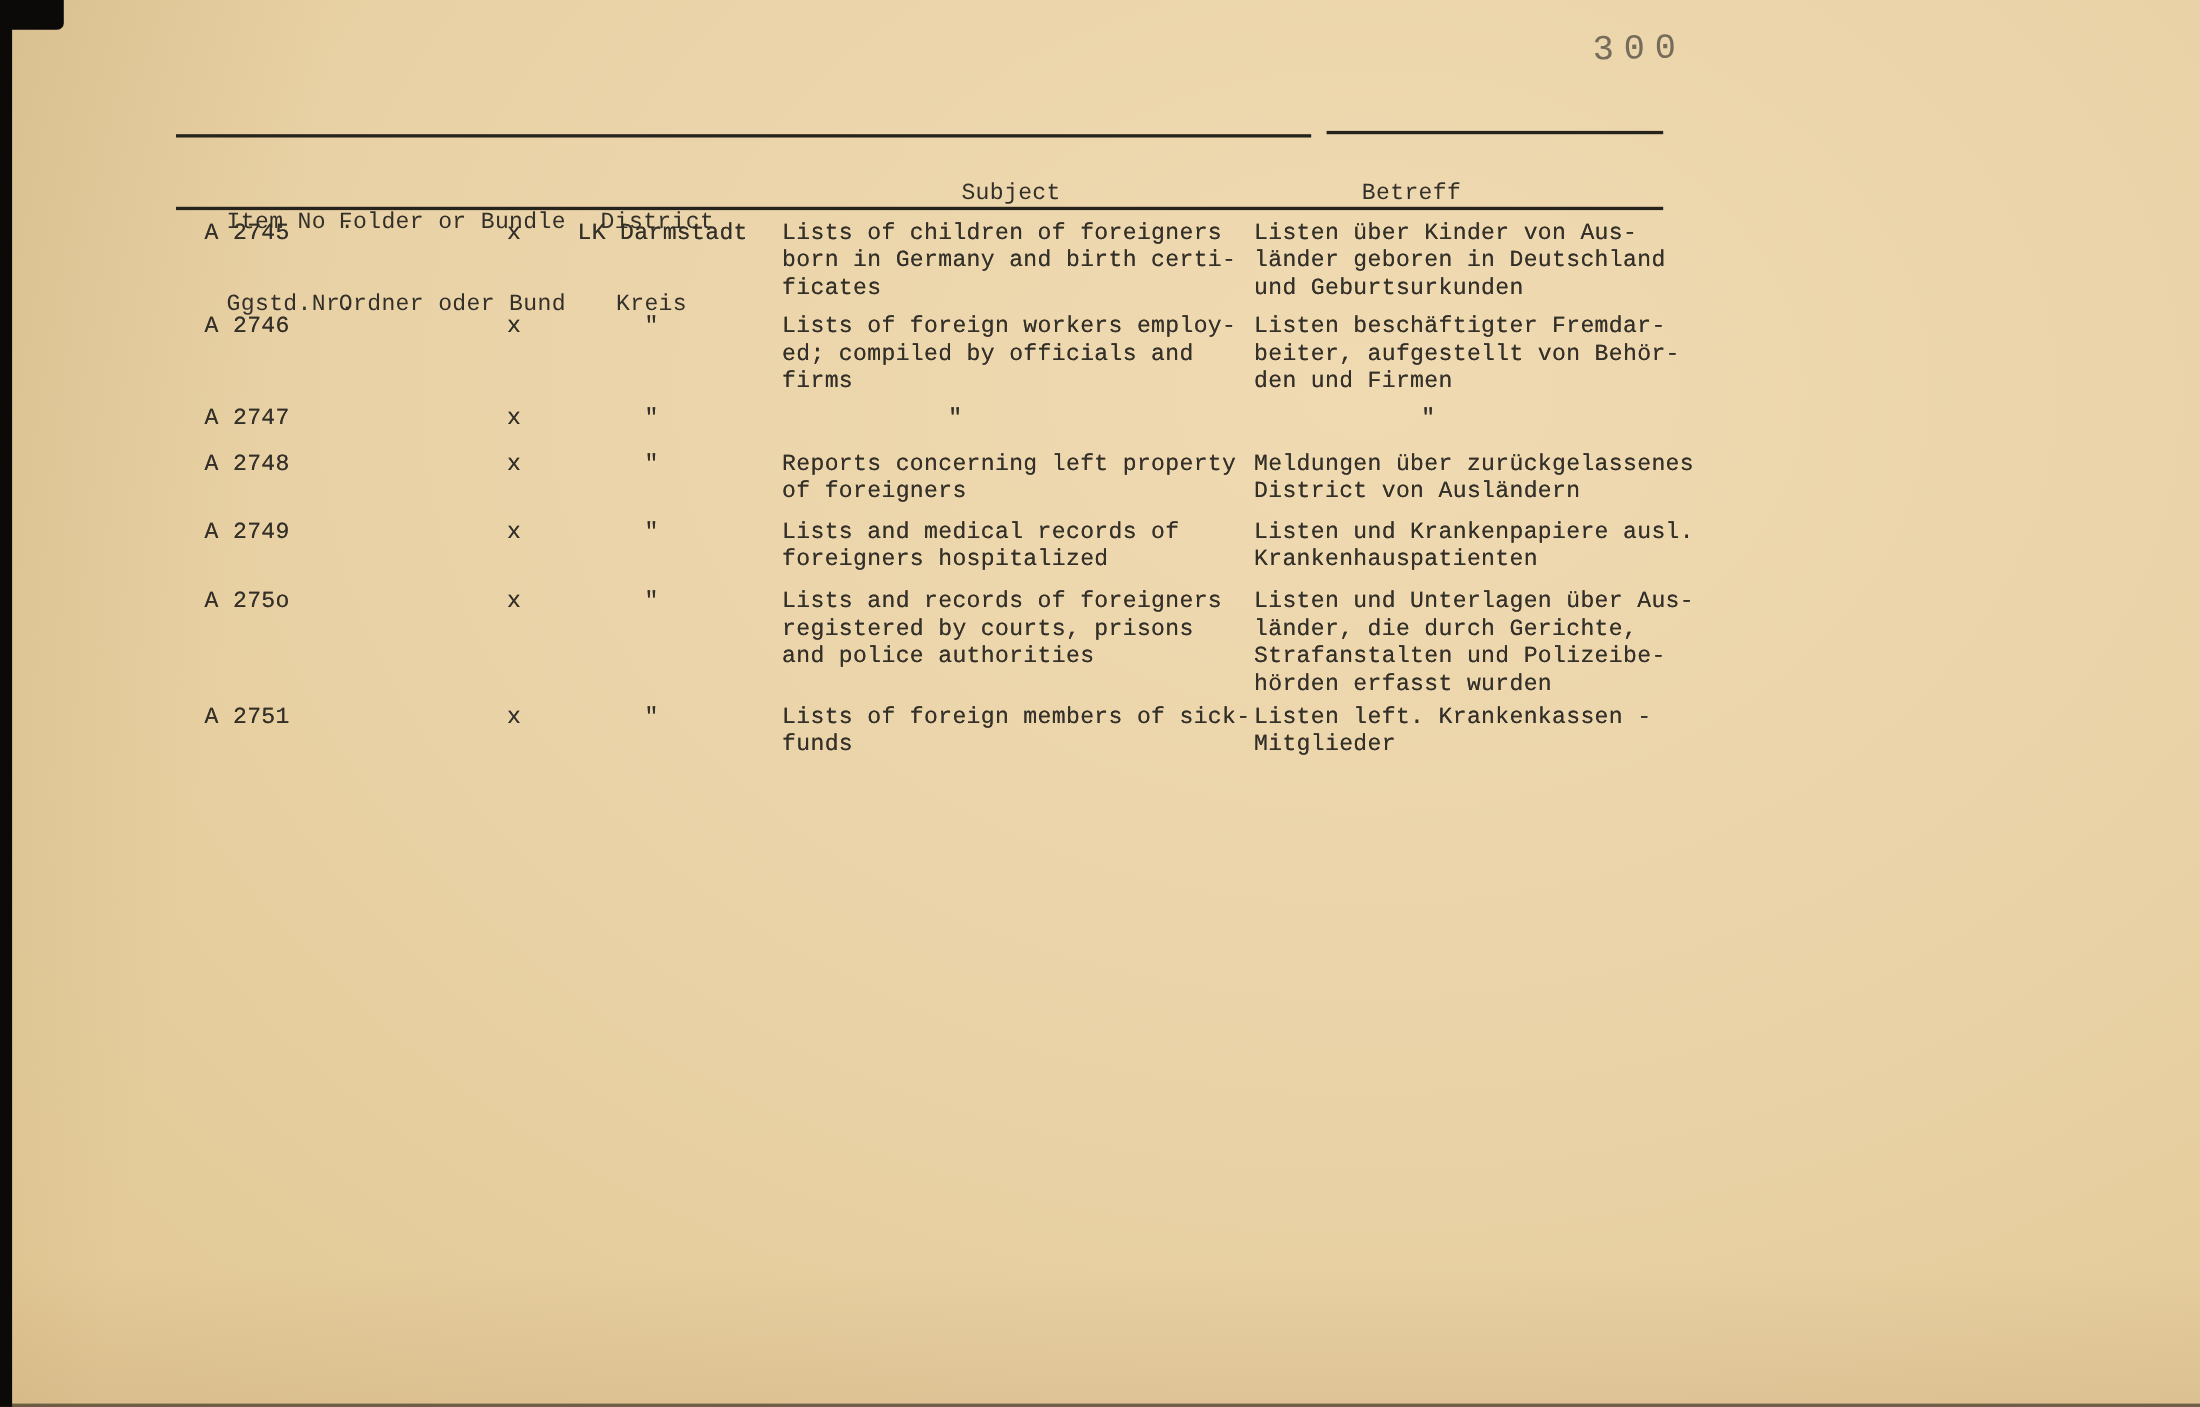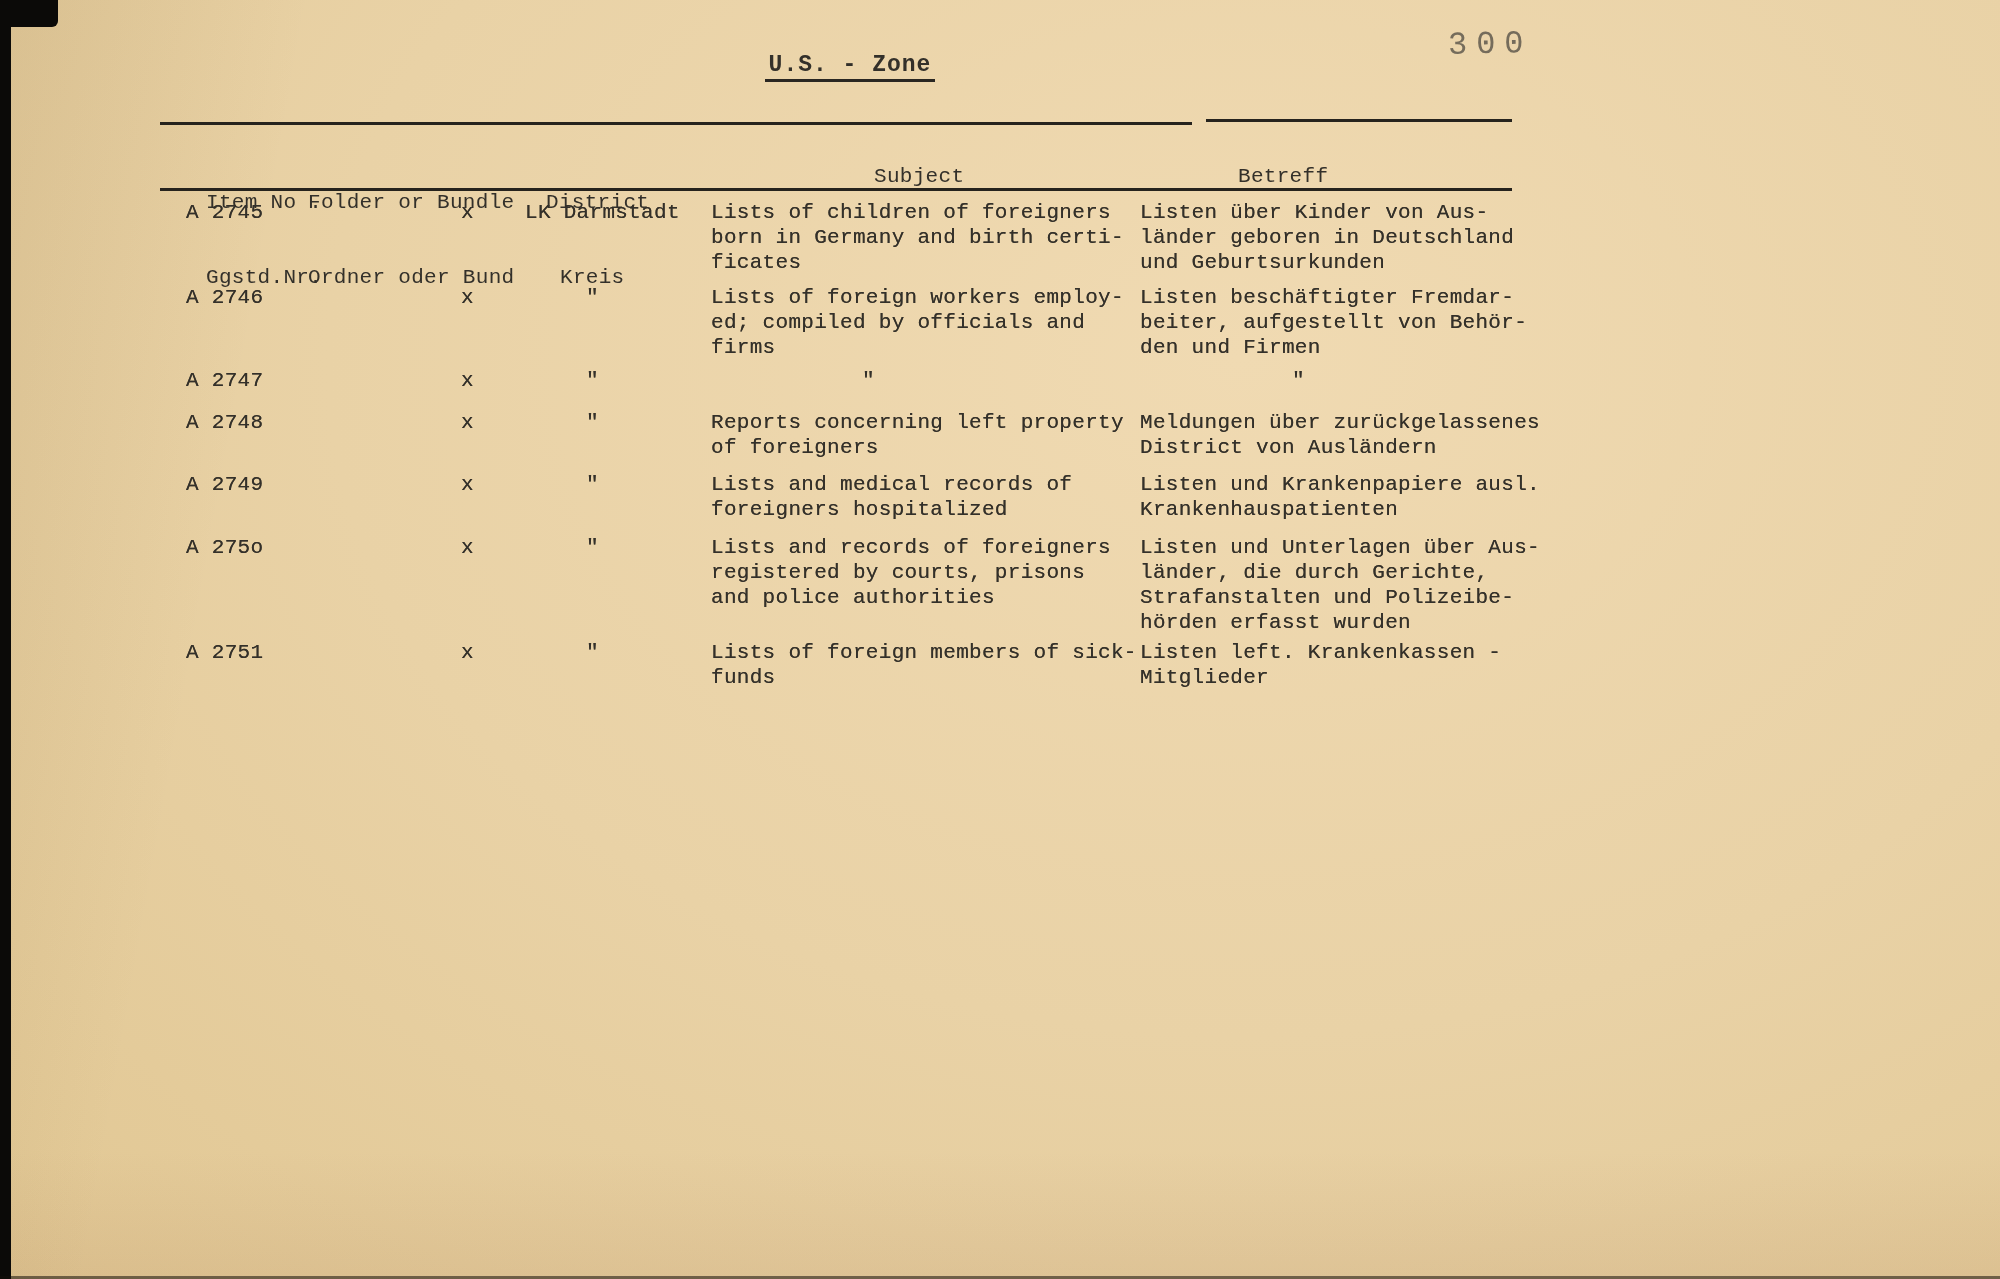--- a/index.html
+++ b/index.html
@@ -115,21 +115,20 @@
 
 <div id="paper">
 
   <div class="scan-edge-left"></div>
   <div class="scan-blob-topleft"></div>
   <div class="scan-edge-bottom"></div>
 
   <div class="page-number">300</div>
 
   <div class="title-block">
-    <div><span class="title-main">U.S. - Zone</span></div>
   </div>
 
   <div class="rule rule-top-a"></div>
   <div class="rule rule-top-b"></div>
 
   <div class="hdr hdr-item">
     <div>Item No .</div>
     <div>Ggstd.Nr.</div>
   </div>
   <div class="hdr hdr-folder">

